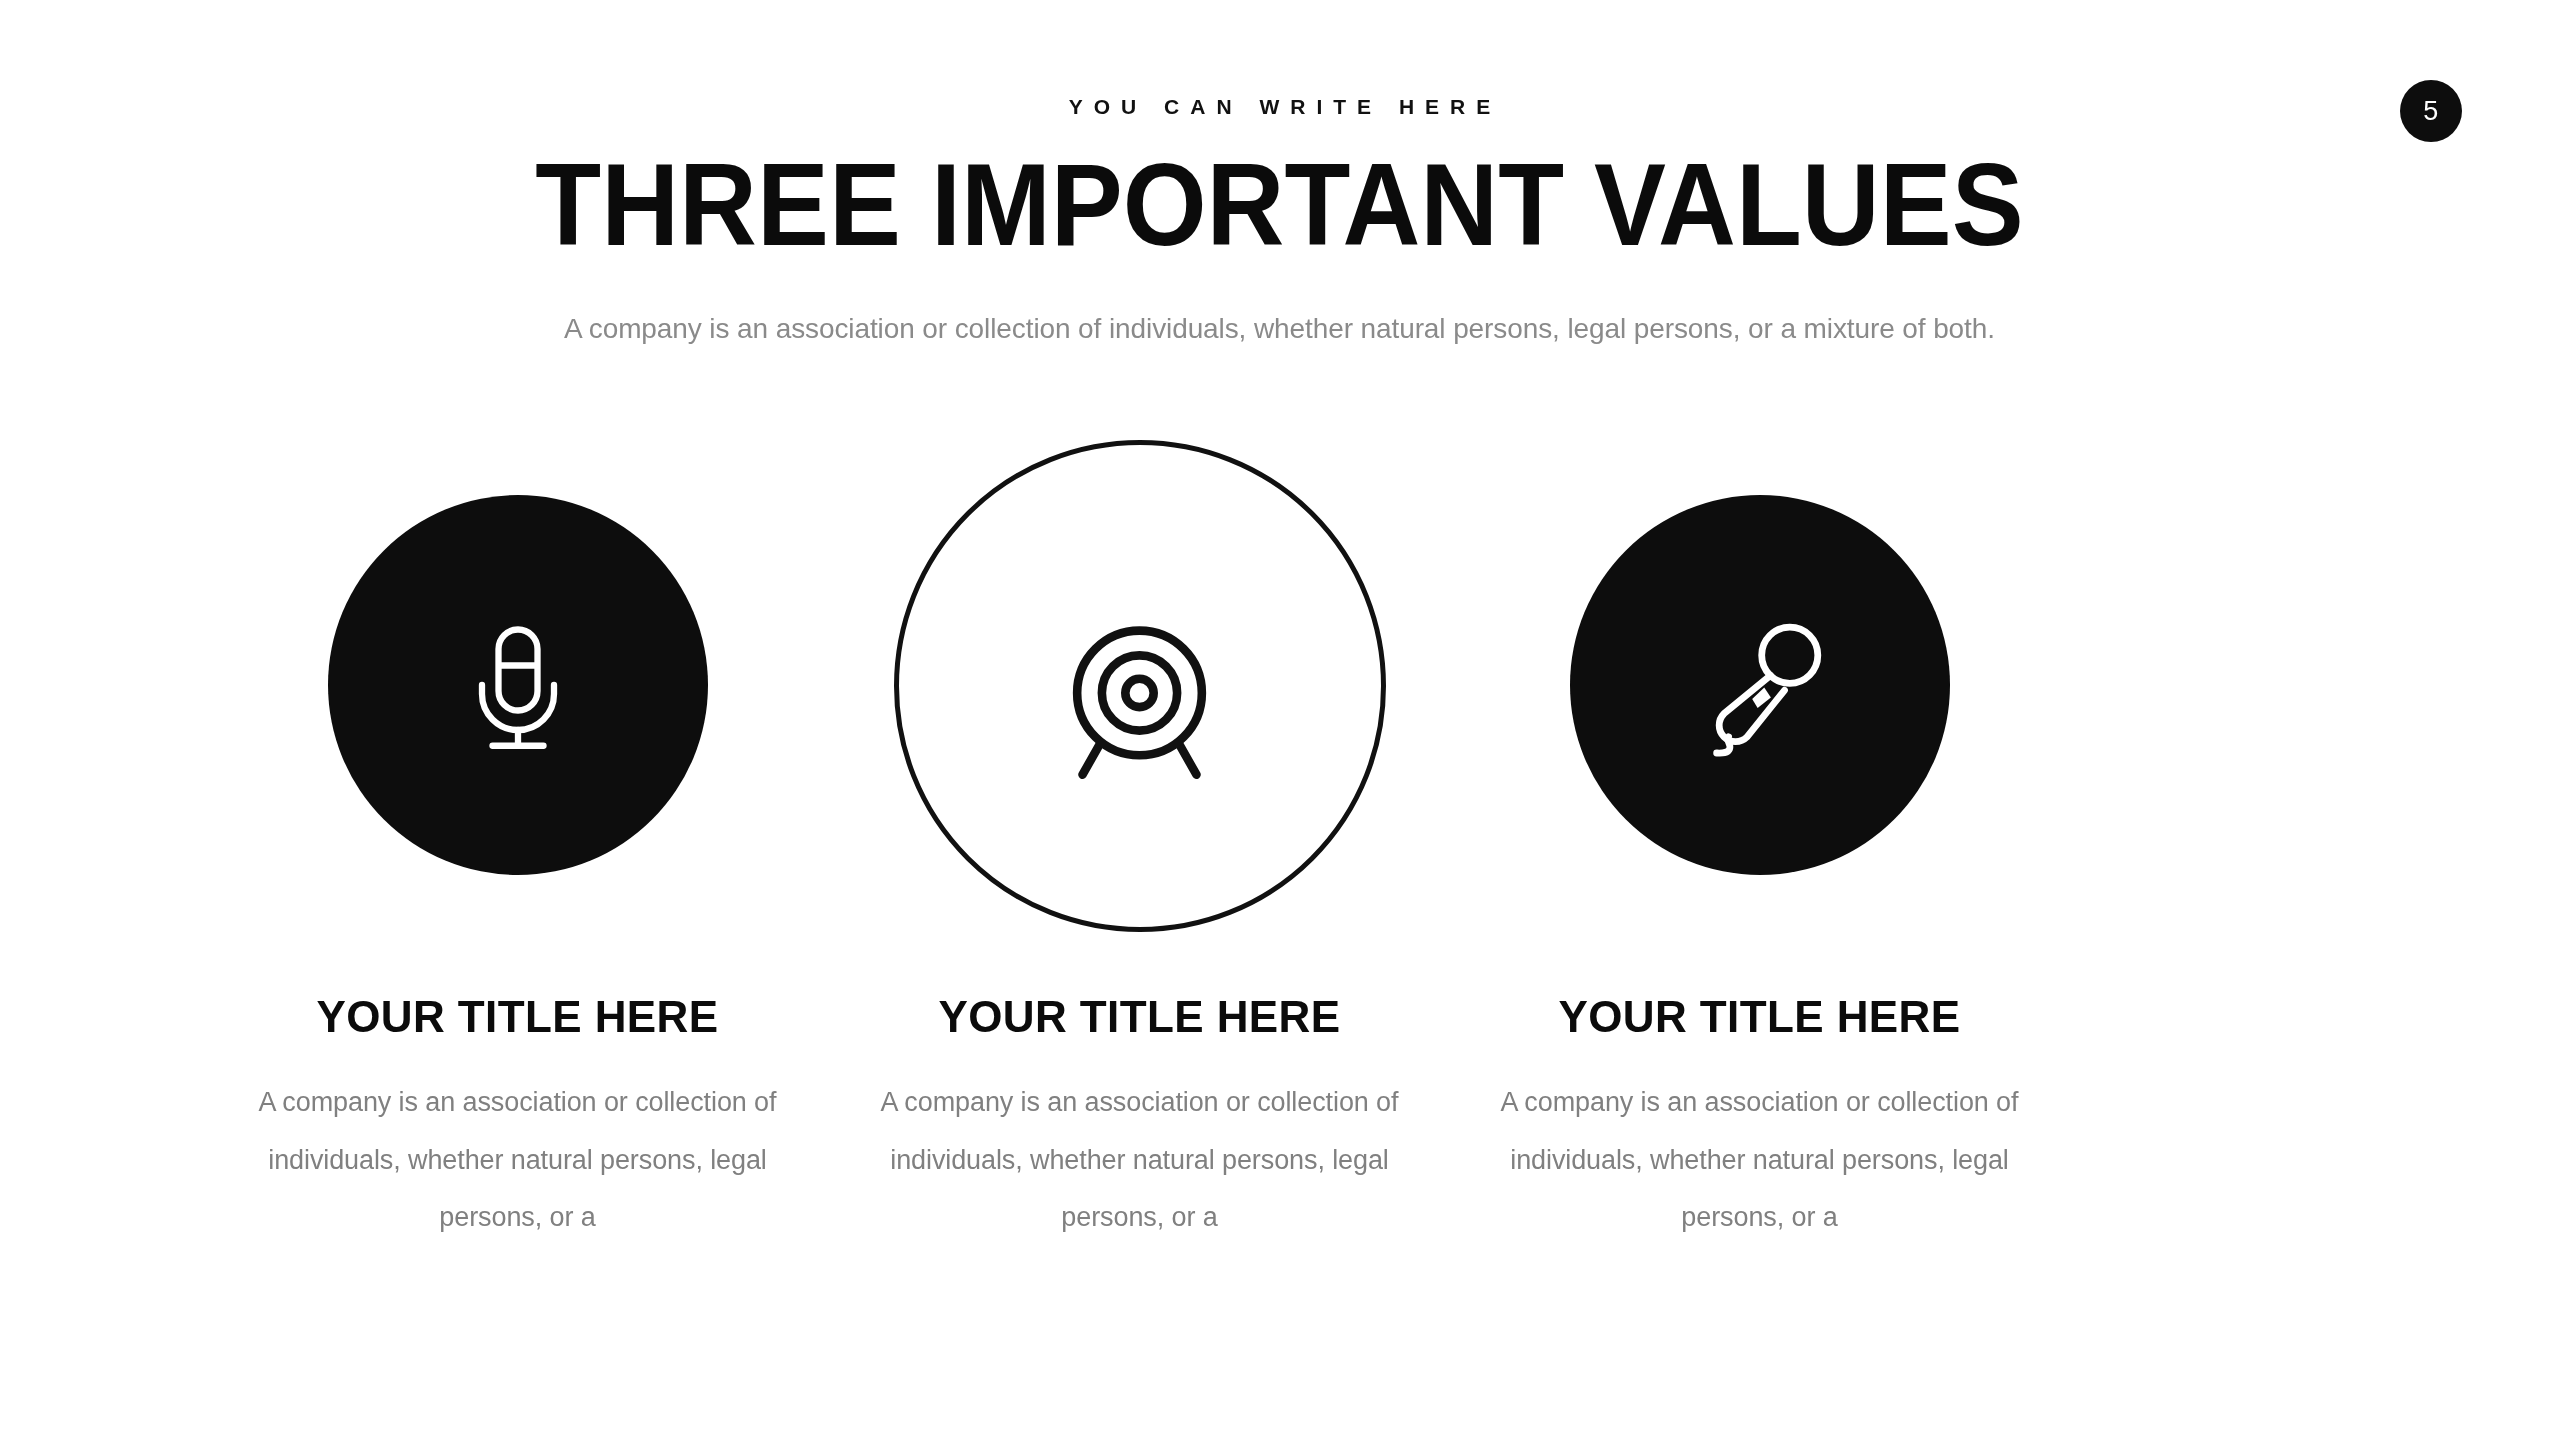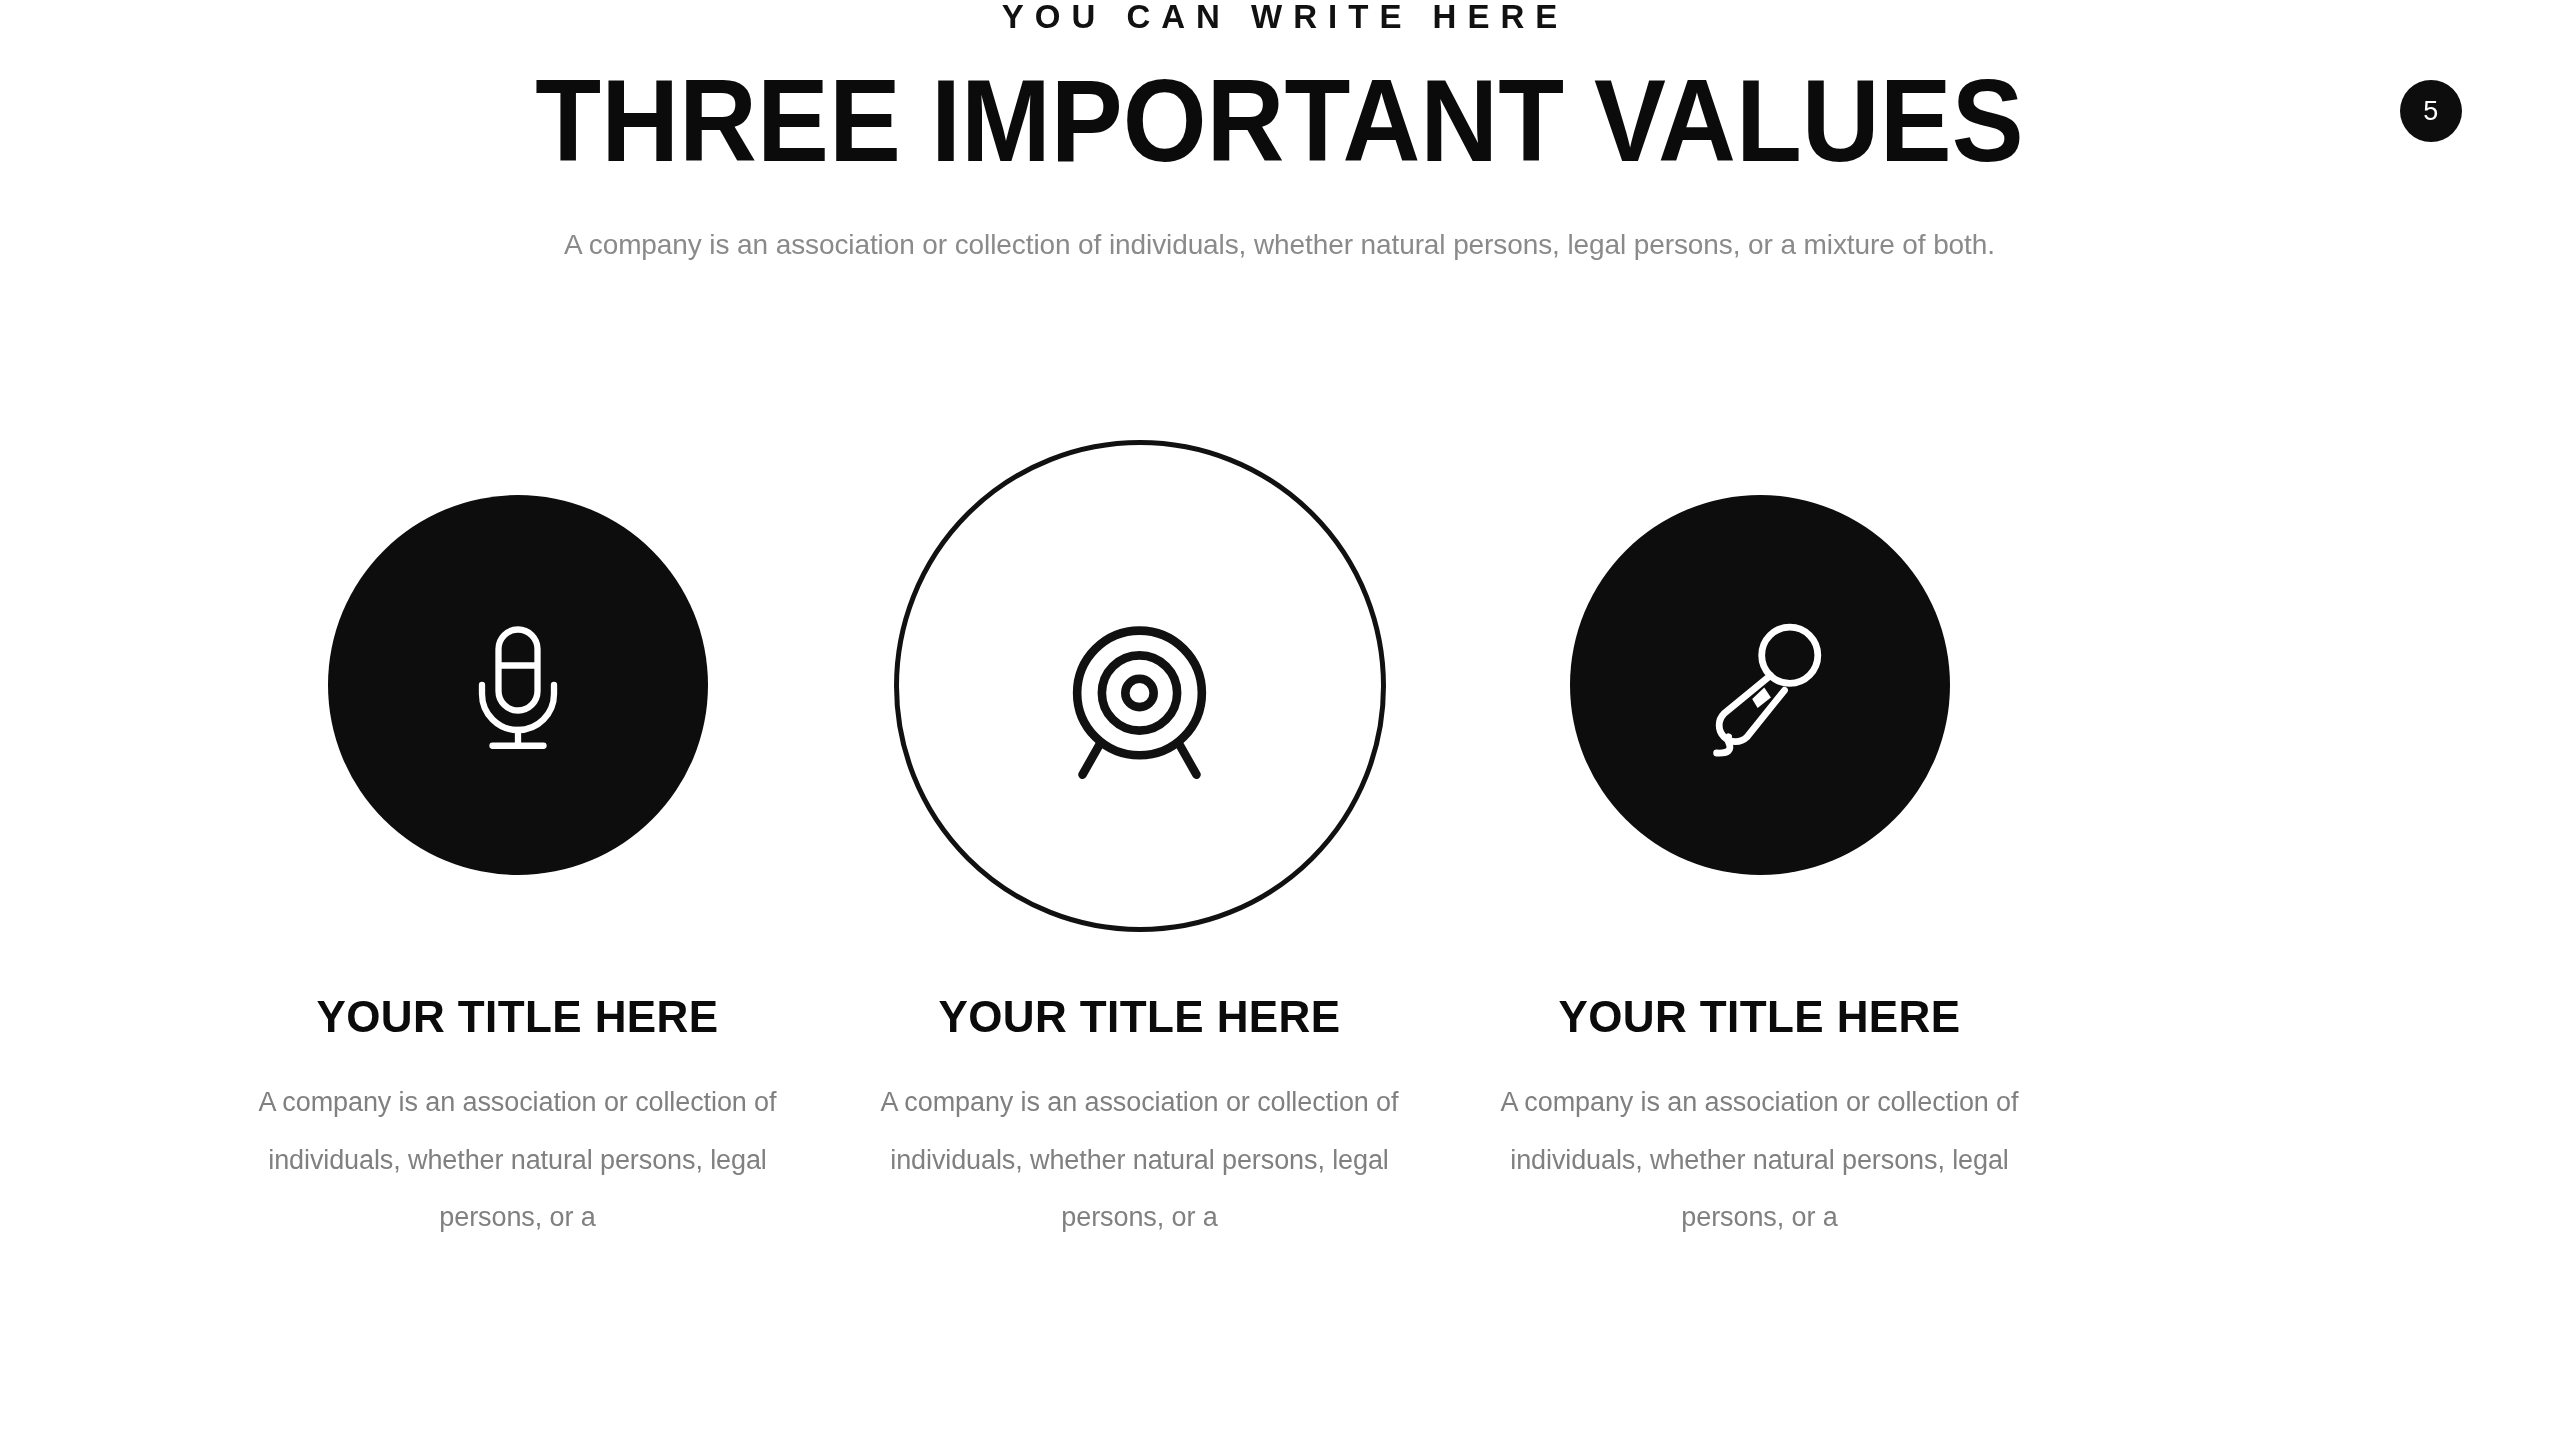--- a/index.html
+++ b/index.html
@@ -41,21 +41,22 @@
 
   
   .header {
     position: absolute;
     top: 0;
     left: 0;
     width: 2559px;
     text-align: center;
   }
   .eyebrow {
-    font-size: 33px;
+    margin-top: 96px;
+    font-size: 21px;
     font-weight: 700;
     letter-spacing: 11px;
     color: #111111;
     text-indent: 11px;
     line-height: 1;
   }
   .main-title {
     margin-top: 28px;
     font-size: 116px;
     font-weight: 700;

